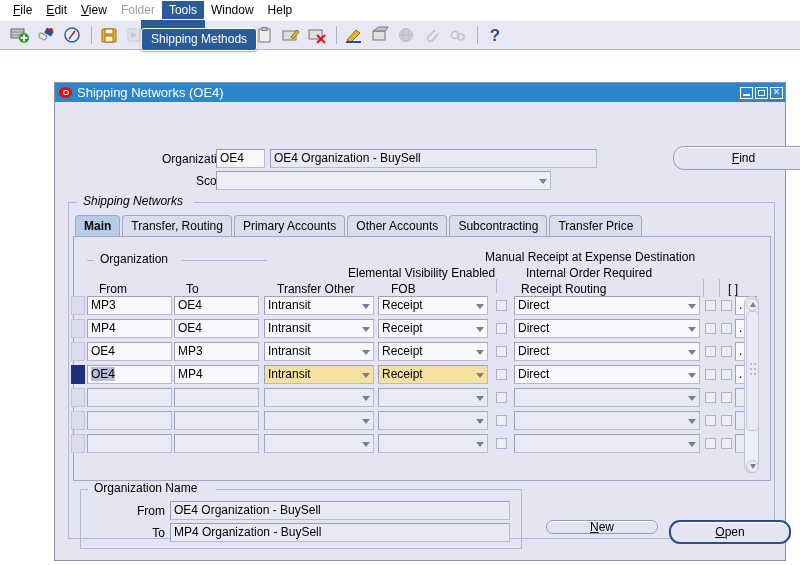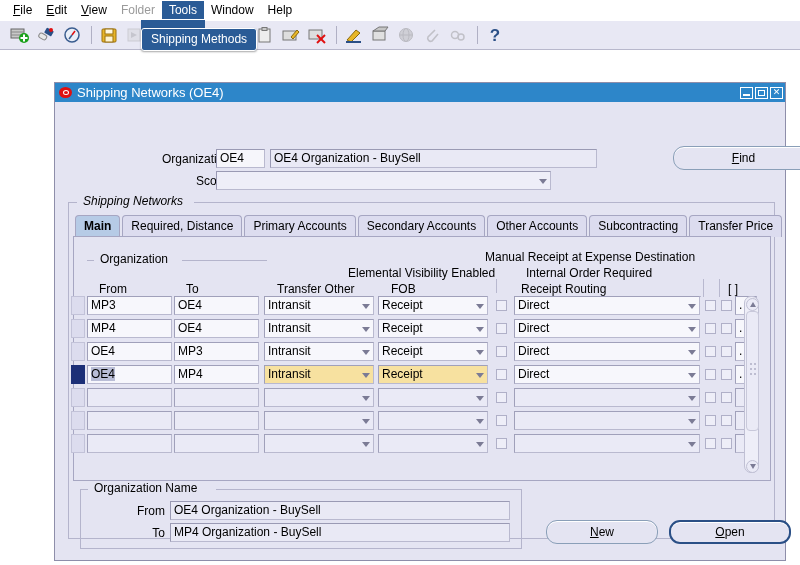--- a/index.html
+++ b/index.html
@@ -356,23 +356,22 @@
       </div>
 
       <div class="groupbox" style="left:13px; top:100px; width:707px; height:337px;">
         <div class="gb-top-left" style="left:0; width:8px;"></div>
         <div class="gb-top-right" style="right:0; left:125px;"></div>
         <div class="gb-title" style="left:10px;font-style:italic;">Shipping Networks</div>
       </div>
 
       <div class="tabstrip" style="left:20px; top:113px; width:700px; height:22px;">
         <div class="tab sel">Main</div>
-        <div class="tab">Required, Distance</div>
+        <div class="tab">Transfer, Routing</div>
         <div class="tab">Primary Accounts</div>
-        <div class="tab">Secondary Accounts</div>
         <div class="tab">Other Accounts</div>
         <div class="tab">Subcontracting</div>
         <div class="tab">Transfer Price</div>
       </div>
 
       <div class="tabpage" style="left:18px; top:134px; width:698px; height:245px;"></div>
 
       <div class="colhdr" style="left:430px; top:148px;">Manual Receipt at Expense Destination</div>
       <div class="colhdr" style="left:293px; top:164px;">Elemental Visibility Enabled</div>
       <div class="colhdr" style="left:471px; top:164px;">Internal Order Required</div>
@@ -492,21 +491,21 @@
         <div class="gb-top-right" style="right:0; left:135px;"></div>
         <div class="gb-title" style="left:9px;">Organization Name</div>
       </div>
 
       <div class="hdr-label" style="left:48px; top:402px; width:62px;">From</div>
       <div class="fld read" style="left:115px; top:399px; width:340px; height:19px;">OE4 Organization - BuySell</div>
 
       <div class="hdr-label" style="left:48px; top:424px; width:62px;">To</div>
       <div class="fld read" style="left:115px; top:421px; width:340px; height:19px;">MP4 Organization - BuySell</div>
 
-      <div class="btn-round" style="left:491px; top:418px; width:112px; height:24px;">
+      <div class="btn-round" style="left:491px; top:418px; width:112px; height:14px;">
         <span><u>N</u>ew</span>
       </div>
       <div class="btn-round focus" style="left:614px; top:418px; width:122px; height:24px;">
         <span><u>O</u>pen</span>
       </div>
 
     </div>
   </div>
 </div>
 

